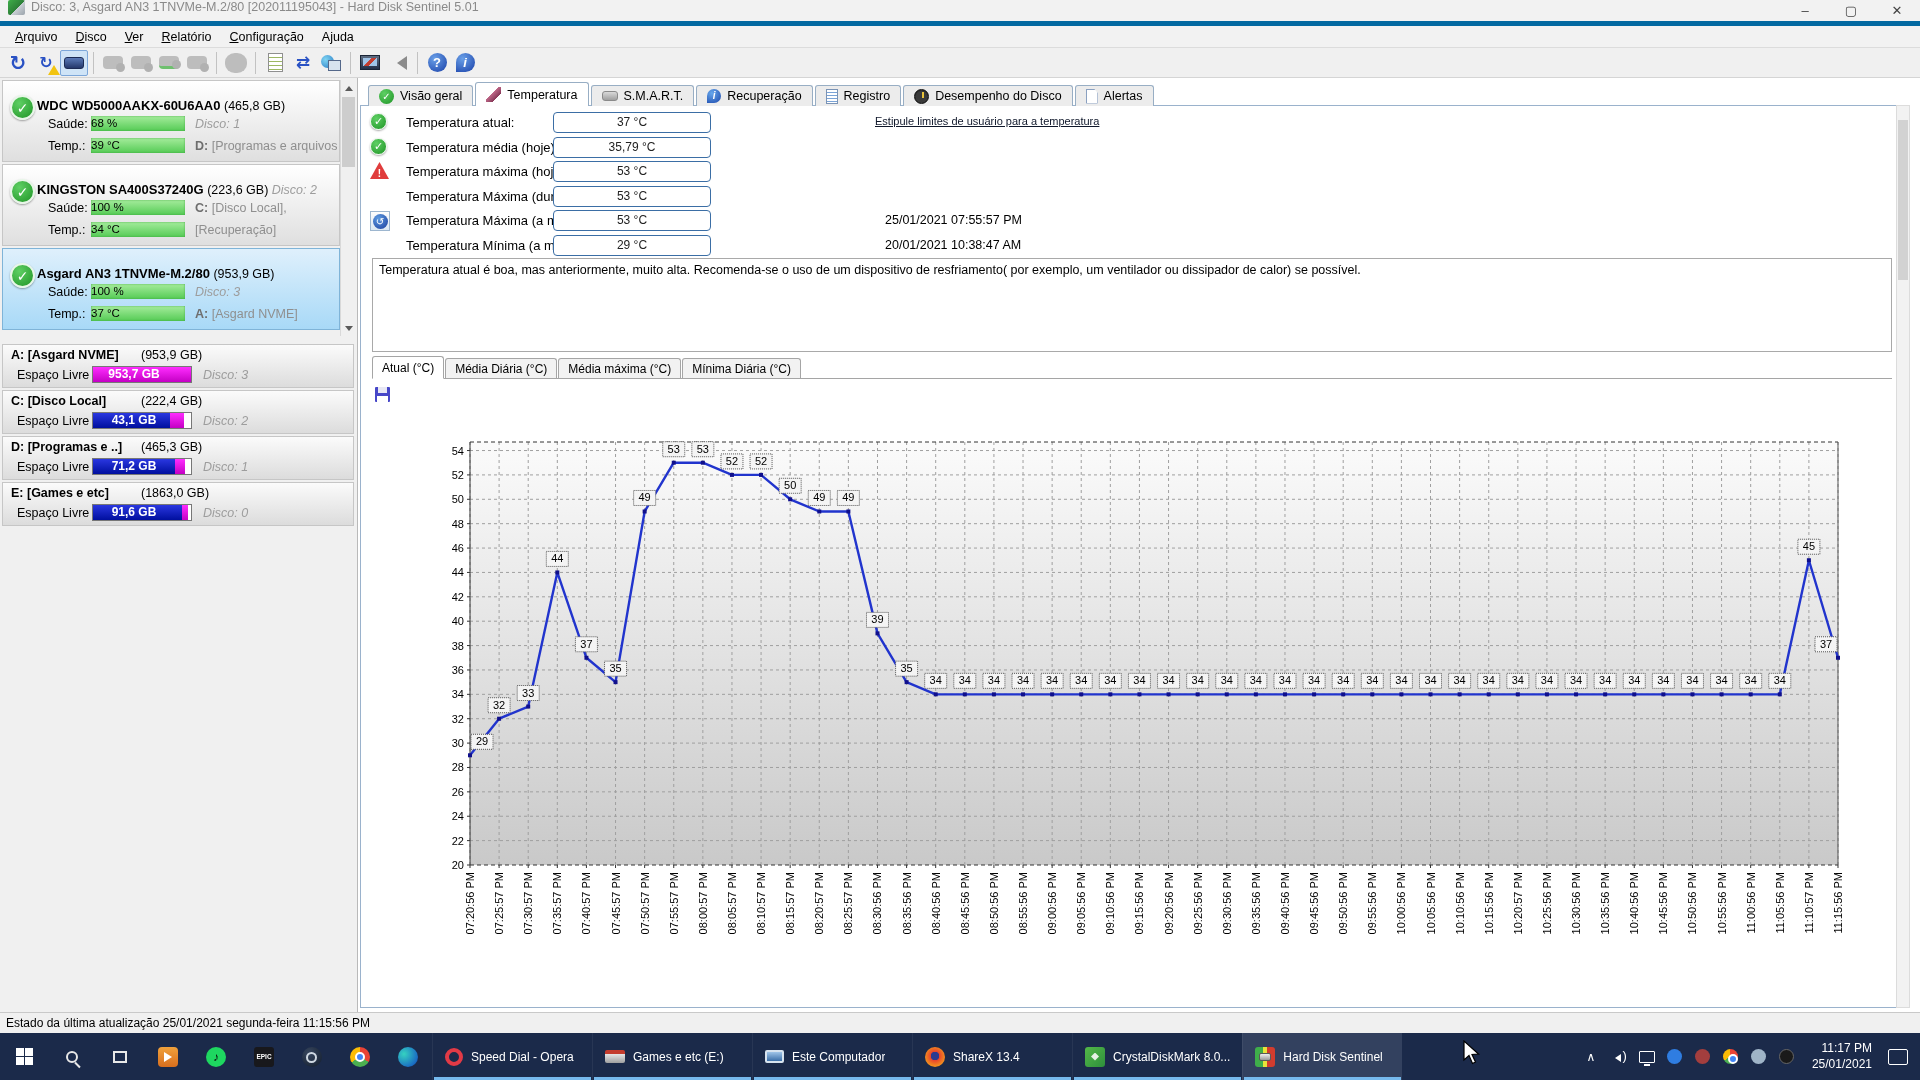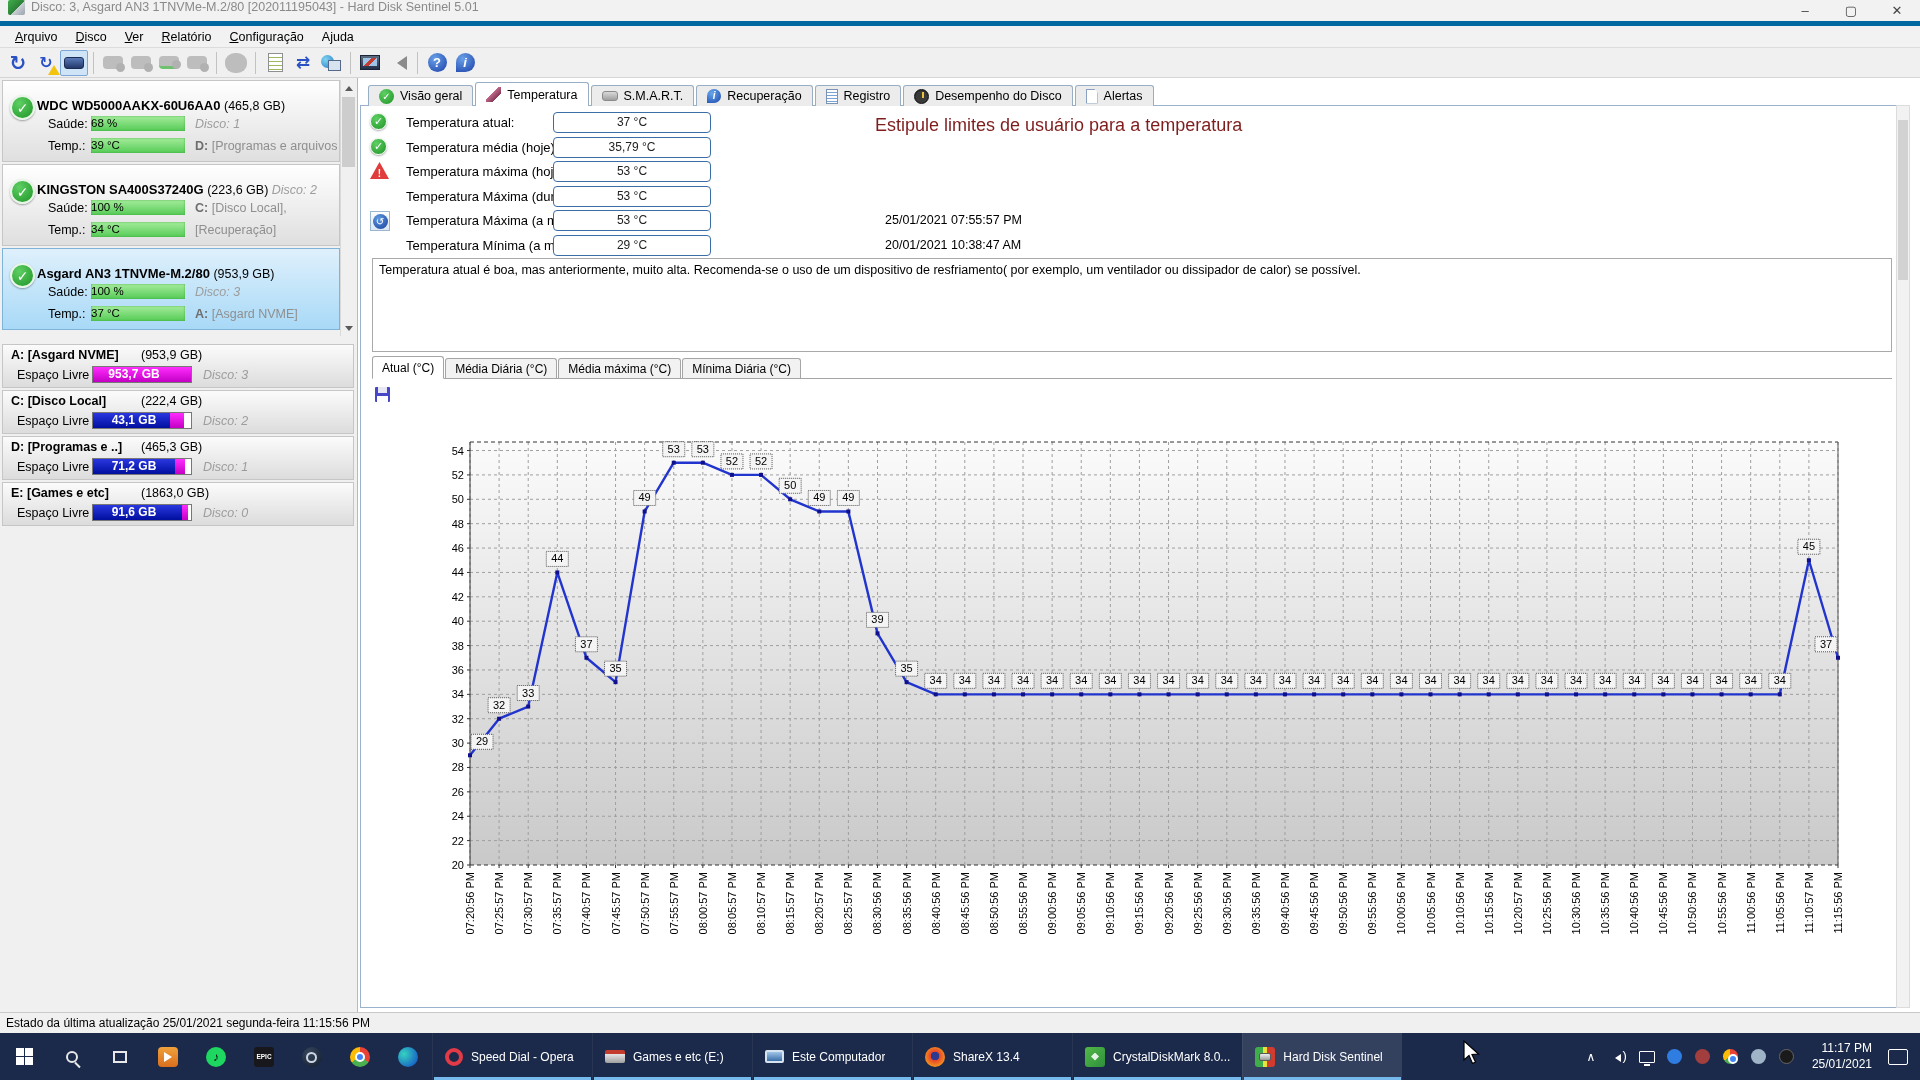--- a/index.html
+++ b/index.html
@@ -133,21 +133,21 @@
   .t-row .r-lbl { position:absolute; left:38px; top:4px; font-size:13px; }
   .gauge { position:absolute; left:185px; top:1px; width:158px; height:21px; border:1px solid #3b6ea5; border-radius:4px;
            background:#fff; overflow:hidden; }
   .gauge .fill { height:100%; border-radius:3px 0 0 3px; }
   .fill.gy { background:linear-gradient(to right,#3fd23f,#8fe438 55%,#eef12e 85%,#f4f42c); }
   .fill.go { background:linear-gradient(to right,#3fd23f,#9ce63a 45%,#f2ef2e 70%,#f5a33a 90%,#f08a3c); }
   .fill.g  { background:linear-gradient(to right,#3fd23f,#7fe04a 70%,#c9ec49); }
   .gauge-text { position:absolute; left:185px; top:1px; width:158px; height:21px; text-align:center;
                 font-size:12px; line-height:21px; color:#222; }
   .t-row .r-right { position:absolute; left:517px; top:4px; font-size:12.5px; }
-  .temp-link { position:absolute; left:517px; top:4px; font-size:18px; color:#7f1d1d; }
+  .temp-link { position:absolute; left:517px; top:4px; font-size:11px; color:#0f172a; text-decoration:underline; }
 
   .desc-box { position:absolute; left:14px; top:180px; width:1520px; height:94px; border:1px solid #a9a9a9;
               background:#fff; padding:4px 6px; font-size:12.5px; }
 
   
   .subtabs { position:absolute; left:14px; top:278px; width:1520px; height:23px; border-bottom:1px solid #a5a5a5; display:flex; align-items:flex-end; }
   .subtab { height:20px; padding:0 9px; border:1px solid #a5a5a5; border-bottom:none; border-radius:3px 3px 0 0;
             background:#f2f2f2; font-size:12px; display:flex; align-items:center; margin-right:1px; }
   .subtab.active { background:#fff; height:23px; margin-bottom:-1px; border-bottom:1px solid #fff; }
   .save-btn { position:absolute; left:14px; top:306px; width:20px; height:20px; display:flex; align-items:center; justify-content:center; }

